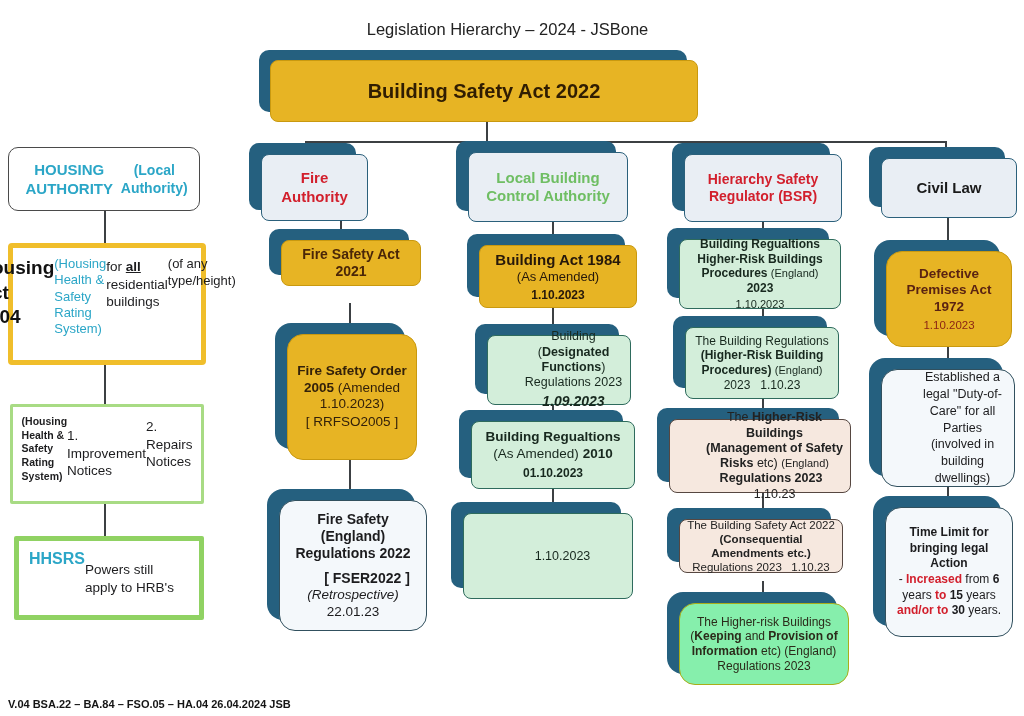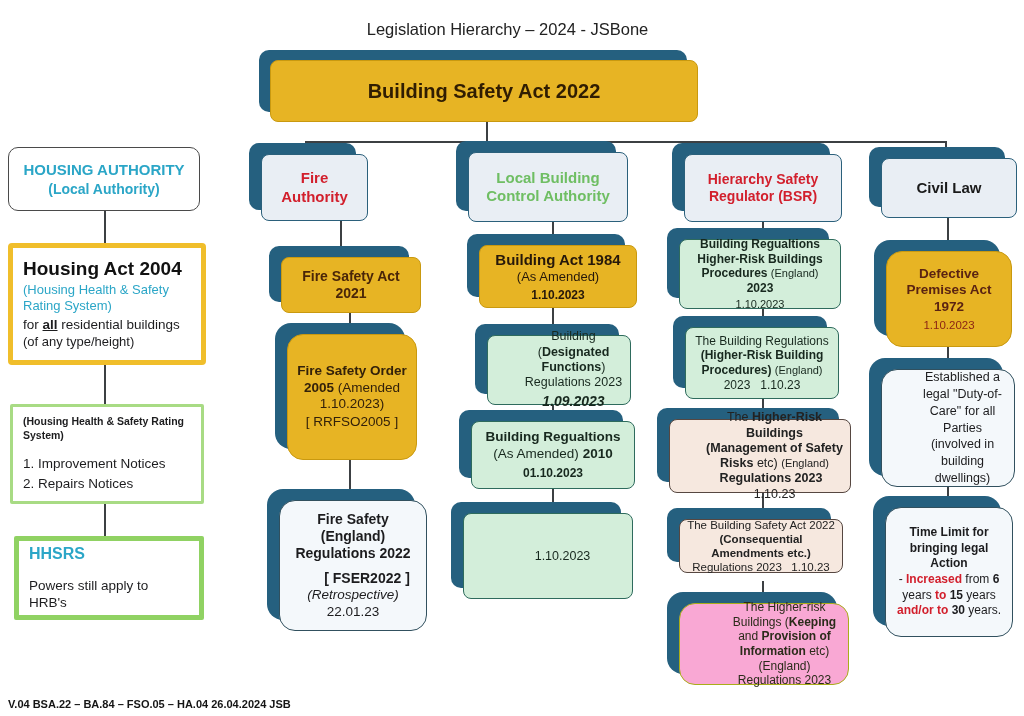--- a/index.html
+++ b/index.html
@@ -13,25 +13,25 @@
   .shadow{position:absolute;left:-12px;top:-11px;width:100%;height:100%;
           background:#25607f;border-radius:10px;z-index:0;}
   .face{position:relative;width:100%;height:100%;border-radius:8px;box-sizing:border-box;
         display:flex;flex-direction:column;align-items:center;justify-content:center;
         text-align:center;padding:5px 7px;z-index:1;line-height:1.22;}
   .r16 .face{border-radius:16px;} .r16 .shadow{border-radius:16px;}
   .gold .face{background:#e7b424;border:1px solid #c9990f;color:#33210a;}
   .lightblue .face{background:#e9eef4;border:1.5px solid #2b607b;}
   .green .face{background:#d3eeda;border:1.3px solid #2e6b5d;color:#17281e;}
   .pink .face{background:#f6e8df;border:1px solid #564741;color:#222;}
-  .yellow .face{background:#f9a8d4;border:1.3px solid #a9ad19;color:#222;padding-left:48px;}
+  .yellow .face{background:#86efac;border:1.3px solid #a9ad19;color:#222;}
   .white .face{background:#f4f8fb;border:1.5px solid #31505e;color:#1c1c1e;}
   
   .panel{position:absolute;background:#ffffff;box-sizing:border-box;z-index:3;
-         display:flex;flex-direction:column;justify-content:center;padding:8px 10px;line-height:1.3;}
+         display:flex;justify-content:center;padding:8px 10px;line-height:1.3;}
   
   .b{font-weight:700;} .it{font-style:italic;} .u{text-decoration:underline;}
   .red{color:#d21f2c;} .grn{color:#6fbe63;} .teal{color:#2ba6c7;}
   .maroon{color:#4a2608;} .dkred{color:#8c2514;}
   .fs10{font-size:14px;font-style:italic;} .fs11{font-size:11px;} .fs12{font-size:12px;} .fs125{font-size:12.5px;padding-left:36px;}
   .fs13{font-size:13px;} .fs135{font-size:13.5px;} .fs14{font-size:14px;} .fs15{font-size:15px;}
   .fs16{font-size:16px;} .fs19{font-size:19px;} .fs20{font-size:20px;}
   .mt2{margin-top:2px;} .mt3{margin-top:3px;} .mt4{margin-top:4px;} .mt8{margin-top:8px;margin-left:28px;} .mt12{margin-top:12px;}
   .title{position:absolute;left:0;top:20px;width:1015px;text-align:center;
          font-size:16.5px;color:#222;z-index:2;}
@@ -125,21 +125,21 @@
       </div>
   </div>
 
   <div class="node lightblue" style="left:881px;top:158px;width:136px;height:60px">
     <div class="shadow"></div>
     <div class="face">
         <span class="b fs15" style="color:#1a1a1a">Civil Law</span>
       </div>
   </div>
 
-  <div class="node gold" style="left:281px;top:257px;width:140px;height:56px">
+  <div class="node gold" style="left:281px;top:240px;width:140px;height:46px">
     <div class="shadow"></div>
     <div class="face">
         <span class="b fs14 maroon">Fire Safety Act 2021</span>
       </div>
   </div>
 
   <div class="node gold r16" style="left:287px;top:334px;width:130px;height:126px">
     <div class="shadow"></div>
     <div class="face fs135 maroon">
       <span><span class="b">Fire Safety Order 2005</span><span> (Amended 1.10.2023)</span></span>

